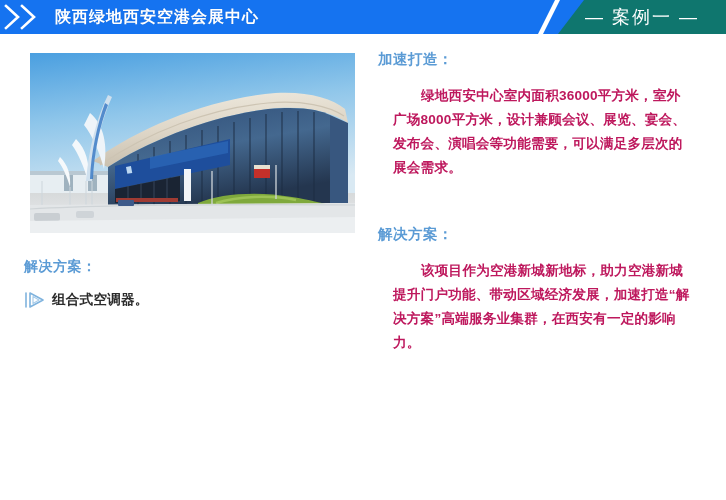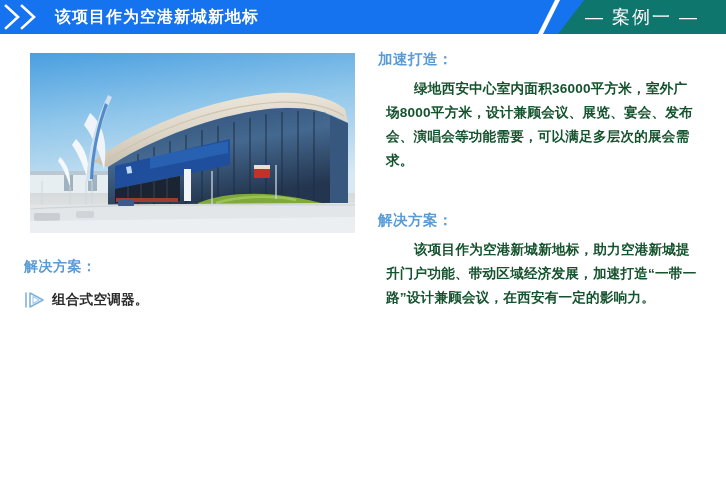--- a/index.html
+++ b/index.html
@@ -62,27 +62,27 @@
     position:absolute;left:378px;top:50px;width:330px;
   }
   .sec-head{
     color:#5b9bd5;
     font-size:14.5px;
     font-weight:bold;
     letter-spacing:.5px;
     margin:0 0 6px 0;
   }
   .sec-body{
-    color:#14532d;
+    color:#be185d;
     font-size:13.6px;
     font-weight:bold;
     line-height:24px;
     letter-spacing:.2px;
     text-indent:28px;
-    margin:8px;
+    margin:15px;
   }
   .sec-gap{height:30px;}
 
   
   .solution{
     position:absolute;left:24px;top:258px;width:320px;
   }
   .sol-head{
     color:#5b9bd5;font-size:14px;font-weight:bold;letter-spacing:.5px;
     margin:0 0 14px 0;
@@ -101,21 +101,21 @@
 
 <div class="header">
 
   <span class="chev-wrap">
     <svg width="42" height="34" viewBox="0 0 42 34">
       <path d="M4 6 L16 17 L4 28" fill="none" stroke="#ffffff" stroke-width="2.6" stroke-linecap="square"></path>
       <path d="M20 6 L32 17 L20 28" fill="none" stroke="#ffffff" stroke-width="2.6" stroke-linecap="square"></path>
     </svg>
   </span>
 
-  <div class="header-title">该项目作为空港新城新地标</div>
+  <div class="header-title">陕西绿地西安空港会展中心</div>
 
   <div class="case-sep"></div>
 
   <div class="case-tag">— 案例一 —</div>
 </div>
 
 <div class="photo">
   <svg width="325" height="180" viewBox="0 0 325 180" preserveAspectRatio="none" aria-hidden="true">
     <defs>
       <linearGradient id="sky" x1="0" y1="0" x2="0.25" y2="1">
@@ -222,21 +222,21 @@
 </div>
 
 <div class="rightcol">
 
   <h3 class="sec-head">加速打造：</h3>
   <p class="sec-body">绿地西安中心室内面积36000平方米，室外广场8000平方米，设计兼顾会议、展览、宴会、发布会、演唱会等功能需要，可以满足多层次的展会需求。</p>
 
   <div class="sec-gap"></div>
 
   <h3 class="sec-head">解决方案：</h3>
-  <p class="sec-body">该项目作为空港新城新地标，助力空港新城提升门户功能、带动区域经济发展，加速打造“一带一路”设计兼顾会议，在西安有一定的影响力。</p>
+  <p class="sec-body">该项目作为空港新城新地标，助力空港新城提升门户功能、带动区域经济发展，加速打造“解决方案”高端服务业集群，在西安有一定的影响力。</p>
 </div>
 
 <div class="solution">
   <h3 class="sol-head">解决方案：</h3>
 
   <div class="sol-item">
     <span class="sol-bullet">
       <svg width="22" height="20" viewBox="0 0 22 20">
         <path d="M2 3 L2 17" stroke="#7fb3de" stroke-width="1.6" fill="none" stroke-linecap="round"></path>
         <path d="M6 3 L19 10 L6 17 Z" fill="none" stroke="#7fb3de" stroke-width="1.6" stroke-linejoin="round"></path>

